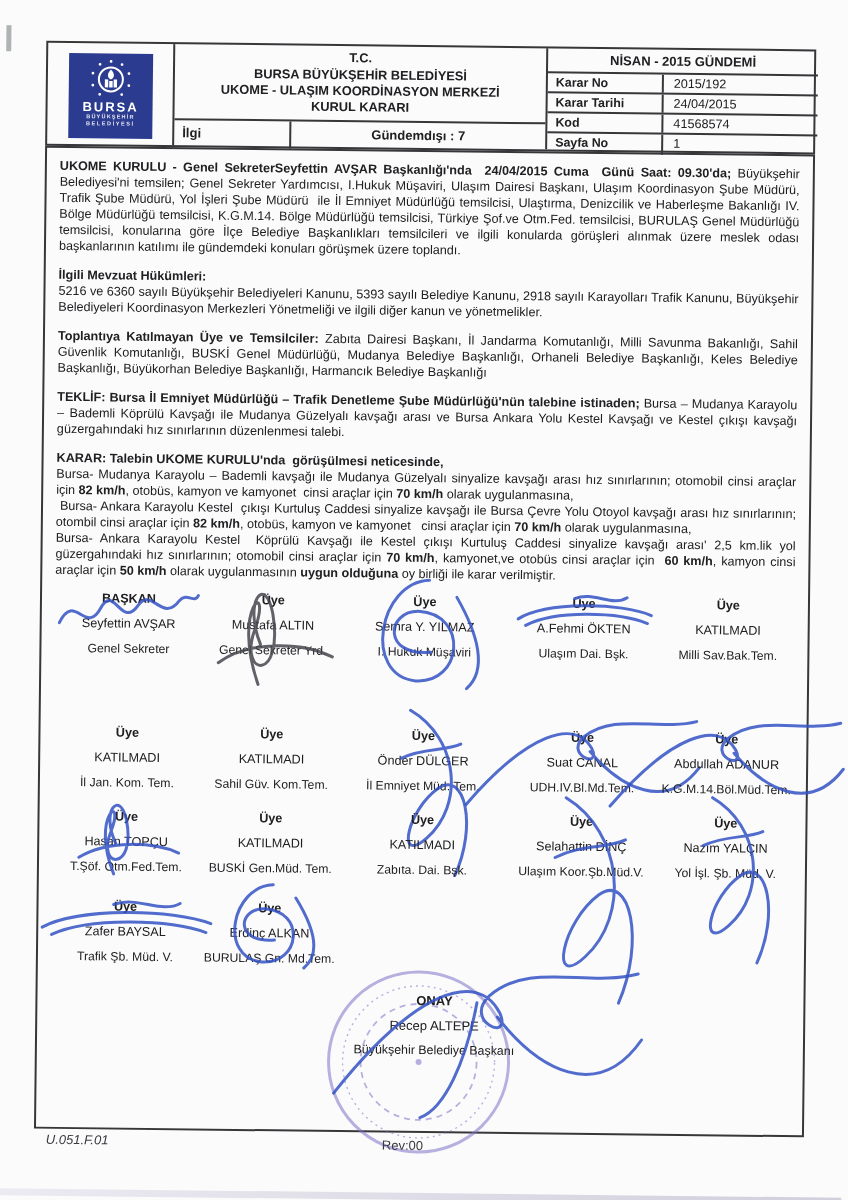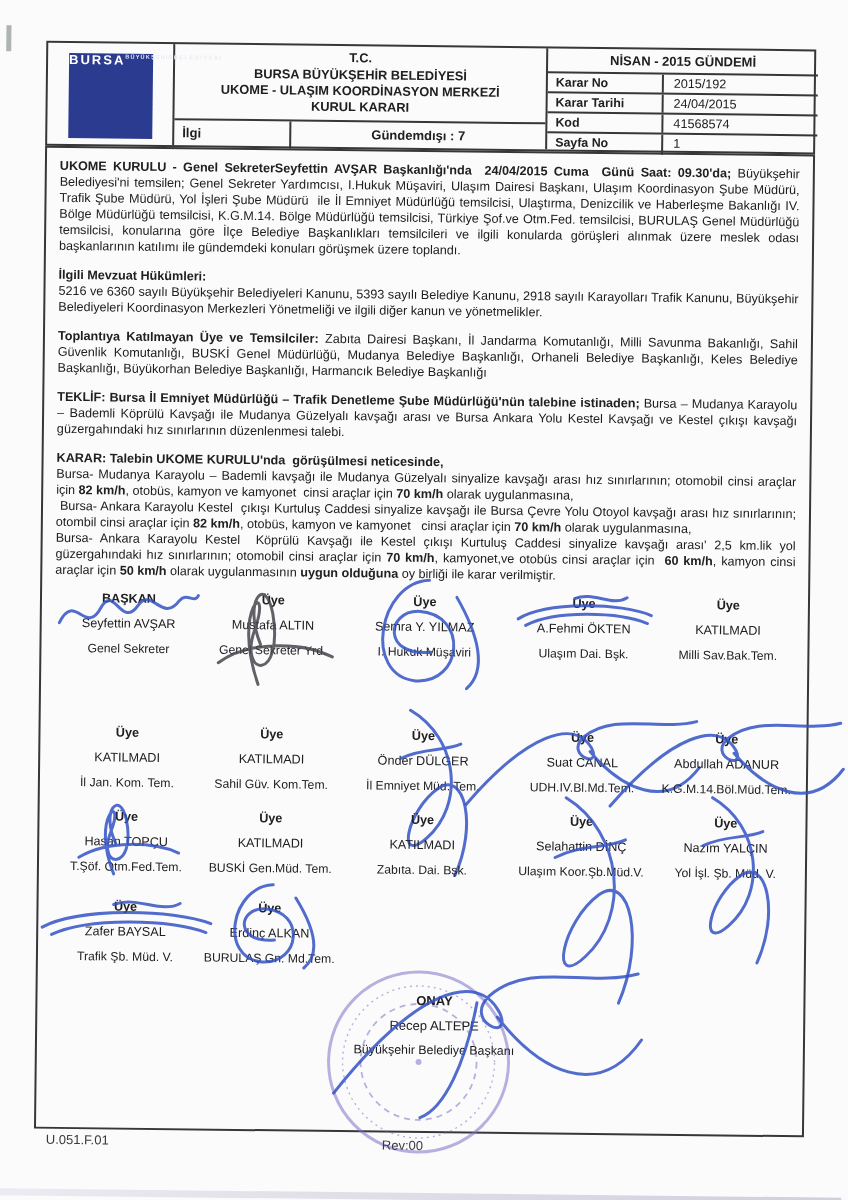--- a/index.html
+++ b/index.html
@@ -8,21 +8,21 @@
   .sheet{position:absolute;left:0;top:0;width:848px;height:1200px;
          transform:rotate(0.65deg);transform-origin:424px 600px;}
   .edge-mark{position:absolute;left:0;top:30px;width:5px;height:26px;background:#5f6e69;opacity:.5;}
   .scan-strip{position:absolute;left:0;right:0;bottom:0;height:7px;
               background:linear-gradient(to right,rgba(175,170,200,.20),rgba(130,125,160,.35));}
 
   
   .hdr{position:absolute;left:40px;top:45px;width:770px;height:105px;border:2px solid #37373a;box-sizing:border-box;}
   .hdr-logo-cell{position:absolute;left:0;top:0;width:127px;height:100%;border-right:2px solid #37373a;box-sizing:border-box;}
   .logo-box{position:absolute;left:21px;top:10px;width:84px;height:85px;background:#2b3b8f;
-            display:flex;flex-direction:row;align-items:flex-start;justify-content:flex-start;}
+            display:flex;flex-direction:column;align-items:center;justify-content:flex-start;}
   .logo-emblem{margin-top:5px;}
   .logo-l1{color:#fff;font-weight:bold;font-size:13px;letter-spacing:2px;line-height:13px;}
   .logo-l2{color:#e8eaf6;font-weight:bold;font-size:5.5px;letter-spacing:1.2px;line-height:7px;}
   .logo-l3{color:#e8eaf6;font-weight:bold;font-size:5.5px;letter-spacing:1.6px;line-height:7px;}
   .hdr-mid{position:absolute;left:127px;top:0;width:371px;height:100%;box-sizing:border-box;}
   .hdr-title{height:76px;border-bottom:2px solid #37373a;box-sizing:border-box;
              display:flex;flex-direction:column;justify-content:center;text-align:center;}
   .hdr-title div{font-weight:bold;font-size:12.8px;line-height:16.4px;}
   .ilgi-row{position:relative;height:27px;}
   .ilgi-label{position:absolute;left:0;top:0;width:117px;height:100%;border-right:2px solid #37373a;
@@ -60,21 +60,21 @@
   
   .approval{position:relative;width:320px;margin:18px auto 0;transform:translateX(14px);
             text-align:center;height:120px;}
   .approval-label{position:relative;z-index:2;font-weight:bold;font-size:13px;margin-top:22px;}
   .approval-name{position:relative;z-index:2;font-size:13px;margin-top:10px;}
   .approval-title{position:relative;z-index:2;font-size:12.4px;margin-top:10px;}
   .stamp{position:absolute;left:50%;top:-26px;transform:translateX(-58%);z-index:1;opacity:.55;}
   .approval-sig{position:absolute;left:50%;top:-38px;transform:translateX(-34%);z-index:3;pointer-events:none;}
 
   
-  .footer-code{position:absolute;left:52px;top:1136px;font-size:13px;color:#3a3a3e;}
+  .footer-code{position:absolute;left:52px;top:1136px;font-size:13px;color:#3a3a3e;font-style:italic;}
   .footer-rev{position:absolute;left:370px;top:1138px;font-size:13px;color:#3a3a3e;margin-left:18px;}
 </style>
 </head>
 <body>
 
 <div class="page">
   <div class="sheet">
 
     <div class="edge-mark"></div>
 

